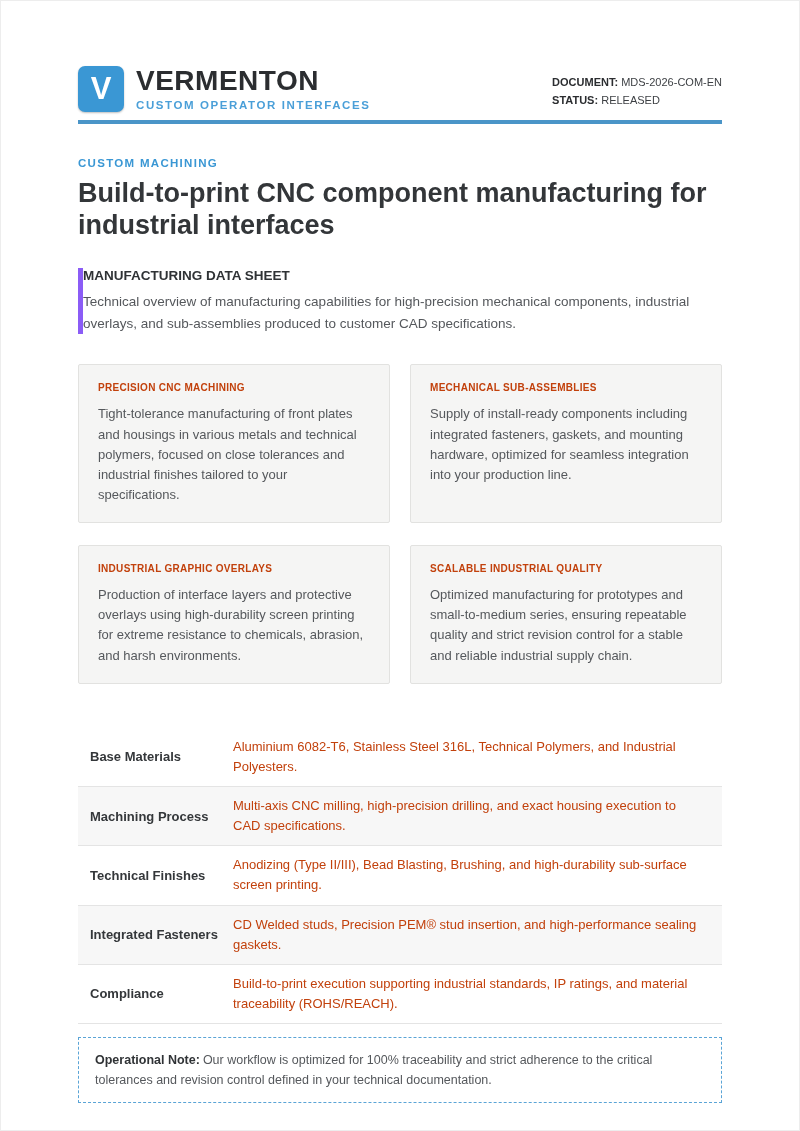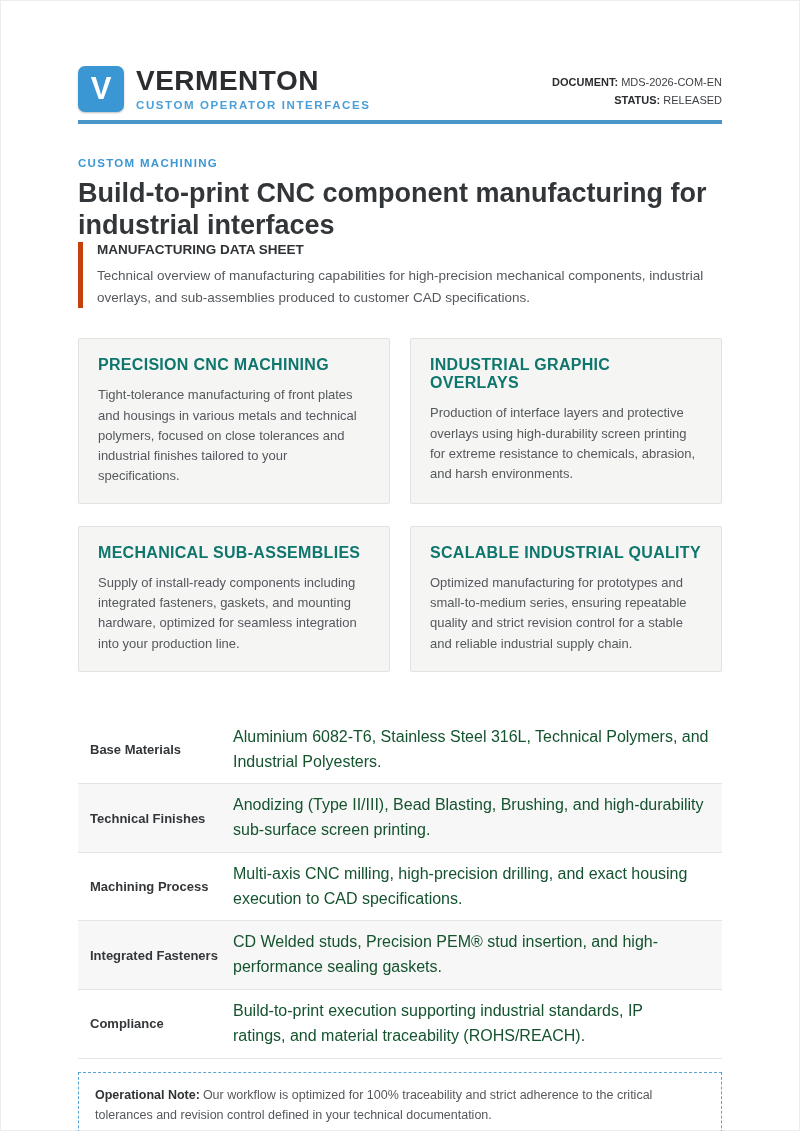--- a/index.html
+++ b/index.html
@@ -26,37 +26,37 @@
     display: flex; align-items: center; justify-content: center;
     color: #fff; font-size: 31px; font-weight: bold;
     box-shadow: 0 1px 2px rgba(0,0,0,0.25);
   }
   .brand-text .brand-name {
     font-size: 28px; font-weight: bold; color: #2b2d30; letter-spacing: 0.5px; line-height: 1;
   }
   .brand-text .brand-tagline {
     font-size: 11.5px; font-weight: bold; color: #4a9fd8; letter-spacing: 1.6px; margin-top: 4px;
   }
-  .doc-meta { text-align: right; font-size: 11px; color: #3c3f43; line-height: 1.6; padding-top: 8px; }
+  .doc-meta { font-size: 11px; color: #3c3f43; line-height: 1.6; padding-top: 8px; }
   .doc-meta b { color: #2b2d30; }
   .header-rule { height: 4px; background: #4a95c8; margin-top: 8px; }
 
   
   .eyebrow {
     margin-top: 33px;
     font-size: 11.5px; font-weight: bold; color: #3a97d4; letter-spacing: 1.3px;
   }
   h1.page-title {
     margin-top: 9px;
     font-size: 27px; font-weight: bold; color: #333639; line-height: 1.18;
     max-width: 640px;
   }
   .abstract {
-    border-left: 5px solid #c2410c;
-    padding-left: 14px;
+    margin-top: 26px;
+    border-left: 5px solid #8b5cf6;
   }
   .abstract-heading { font-size: 13.5px; font-weight: bold; color: #2f3235; }
   .abstract-body {
     margin-top: 8px;
     font-size: 13.5px; color: #55585c; line-height: 1.62; max-width: 618px;
   }
 
   
   .cards-grid {
     margin-top: 30px;
@@ -65,21 +65,21 @@
     column-gap: 20px;
     row-gap: 22px;
   }
   .card {
     background: #f5f5f4;
     border: 1px solid #e2e2e0;
     border-radius: 2px;
     padding: 17px 19px;
     min-height: 119px;
   }
-  .card-title { font-size: 16px; font-weight: bold; color: #0f766e; letter-spacing: 0.3px; }
+  .card-title { font-size: 10px; font-weight: bold; color: #c2410c; letter-spacing: 0.3px; }
   .card-body { margin-top: 11px; font-size: 13px; color: #55585c; line-height: 1.55; }
 
   
   .spec-banner {
     margin-top: 28px;
     background: #3a97d4;
     color: #ffffff;
     font-size: 13px; font-weight: bold; letter-spacing: 0.4px;
     padding: 11px 14px;
   }
@@ -90,21 +90,21 @@
     padding: 9px 0;
     min-height: 36px;
   }
   .spec-row:first-child { border-top: none; margin-top: 44px; }
   .spec-row:nth-child(even) { background: #f7f7f7; }
   .spec-label {
     width: 155px; flex: 0 0 155px;
     padding-left: 12px;
     font-size: 13px; font-weight: bold; color: #34373a;
   }
-  .spec-value { flex: 1; font-size: 16px; color: #14532d; line-height: 1.55; padding-right: 2px; }
+  .spec-value { flex: 1; font-size: 13px; color: #c2410c; line-height: 1.55; padding-right: 2px; }
 
   
   .note {
     margin-top: 13px;
     border: 1px dashed #5aa4d6;
     padding: 12px 16px;
     font-size: 12.5px; color: #55585c; line-height: 1.6;
   }
   .note:first-of-type { margin-top: 12px; }
   .note b { color: #303336; margin-right: 3px; }
@@ -138,45 +138,45 @@
     <div class="abstract-heading">MANUFACTURING DATA SHEET</div>
     <div class="abstract-body">Technical overview of manufacturing capabilities for high-precision mechanical components, industrial overlays, and sub-assemblies produced to customer CAD specifications.</div>
   </div>
 
   <div class="cards-grid">
     <div class="card">
       <div class="card-title">PRECISION CNC MACHINING</div>
       <div class="card-body">Tight-tolerance manufacturing of front plates and housings in various metals and technical polymers, focused on close tolerances and industrial finishes tailored to your specifications.</div>
     </div>
     <div class="card">
+      <div class="card-title">MECHANICAL SUB-ASSEMBLIES</div>
+      <div class="card-body">Supply of install-ready components including integrated fasteners, gaskets, and mounting hardware, optimized for seamless integration into your production line.</div>
+    </div>
+    <div class="card">
       <div class="card-title">INDUSTRIAL GRAPHIC OVERLAYS</div>
       <div class="card-body">Production of interface layers and protective overlays using high-durability screen printing for extreme resistance to chemicals, abrasion, and harsh environments.</div>
-    </div>
-    <div class="card">
-      <div class="card-title">MECHANICAL SUB-ASSEMBLIES</div>
-      <div class="card-body">Supply of install-ready components including integrated fasteners, gaskets, and mounting hardware, optimized for seamless integration into your production line.</div>
     </div>
     <div class="card">
       <div class="card-title">SCALABLE INDUSTRIAL QUALITY</div>
       <div class="card-body">Optimized manufacturing for prototypes and small-to-medium series, ensuring repeatable quality and strict revision control for a stable and reliable industrial supply chain.</div>
     </div>
   </div>
 
   <div class="spec-rows">
     <div class="spec-row">
       <div class="spec-label">Base Materials</div>
       <div class="spec-value">Aluminium 6082-T6, Stainless Steel 316L, Technical Polymers, and Industrial Polyesters.</div>
     </div>
     <div class="spec-row">
+      <div class="spec-label">Machining Process</div>
+      <div class="spec-value" style="max-width:460px;">Multi-axis CNC milling, high-precision drilling, and exact housing execution to CAD specifications.</div>
+    </div>
+    <div class="spec-row">
       <div class="spec-label">Technical Finishes</div>
       <div class="spec-value">Anodizing (Type II/III), Bead Blasting, Brushing, and high-durability sub-surface screen printing.</div>
-    </div>
-    <div class="spec-row">
-      <div class="spec-label">Machining Process</div>
-      <div class="spec-value" style="max-width:460px;">Multi-axis CNC milling, high-precision drilling, and exact housing execution to CAD specifications.</div>
     </div>
     <div class="spec-row">
       <div class="spec-label">Integrated Fasteners</div>
       <div class="spec-value">CD Welded studs, Precision PEM® stud insertion, and high-performance sealing gaskets.</div>
     </div>
     <div class="spec-row">
       <div class="spec-label">Compliance</div>
       <div class="spec-value" style="max-width:460px;">Build-to-print execution supporting industrial standards, IP ratings, and material traceability (ROHS/REACH).</div>
     </div>
   </div>

